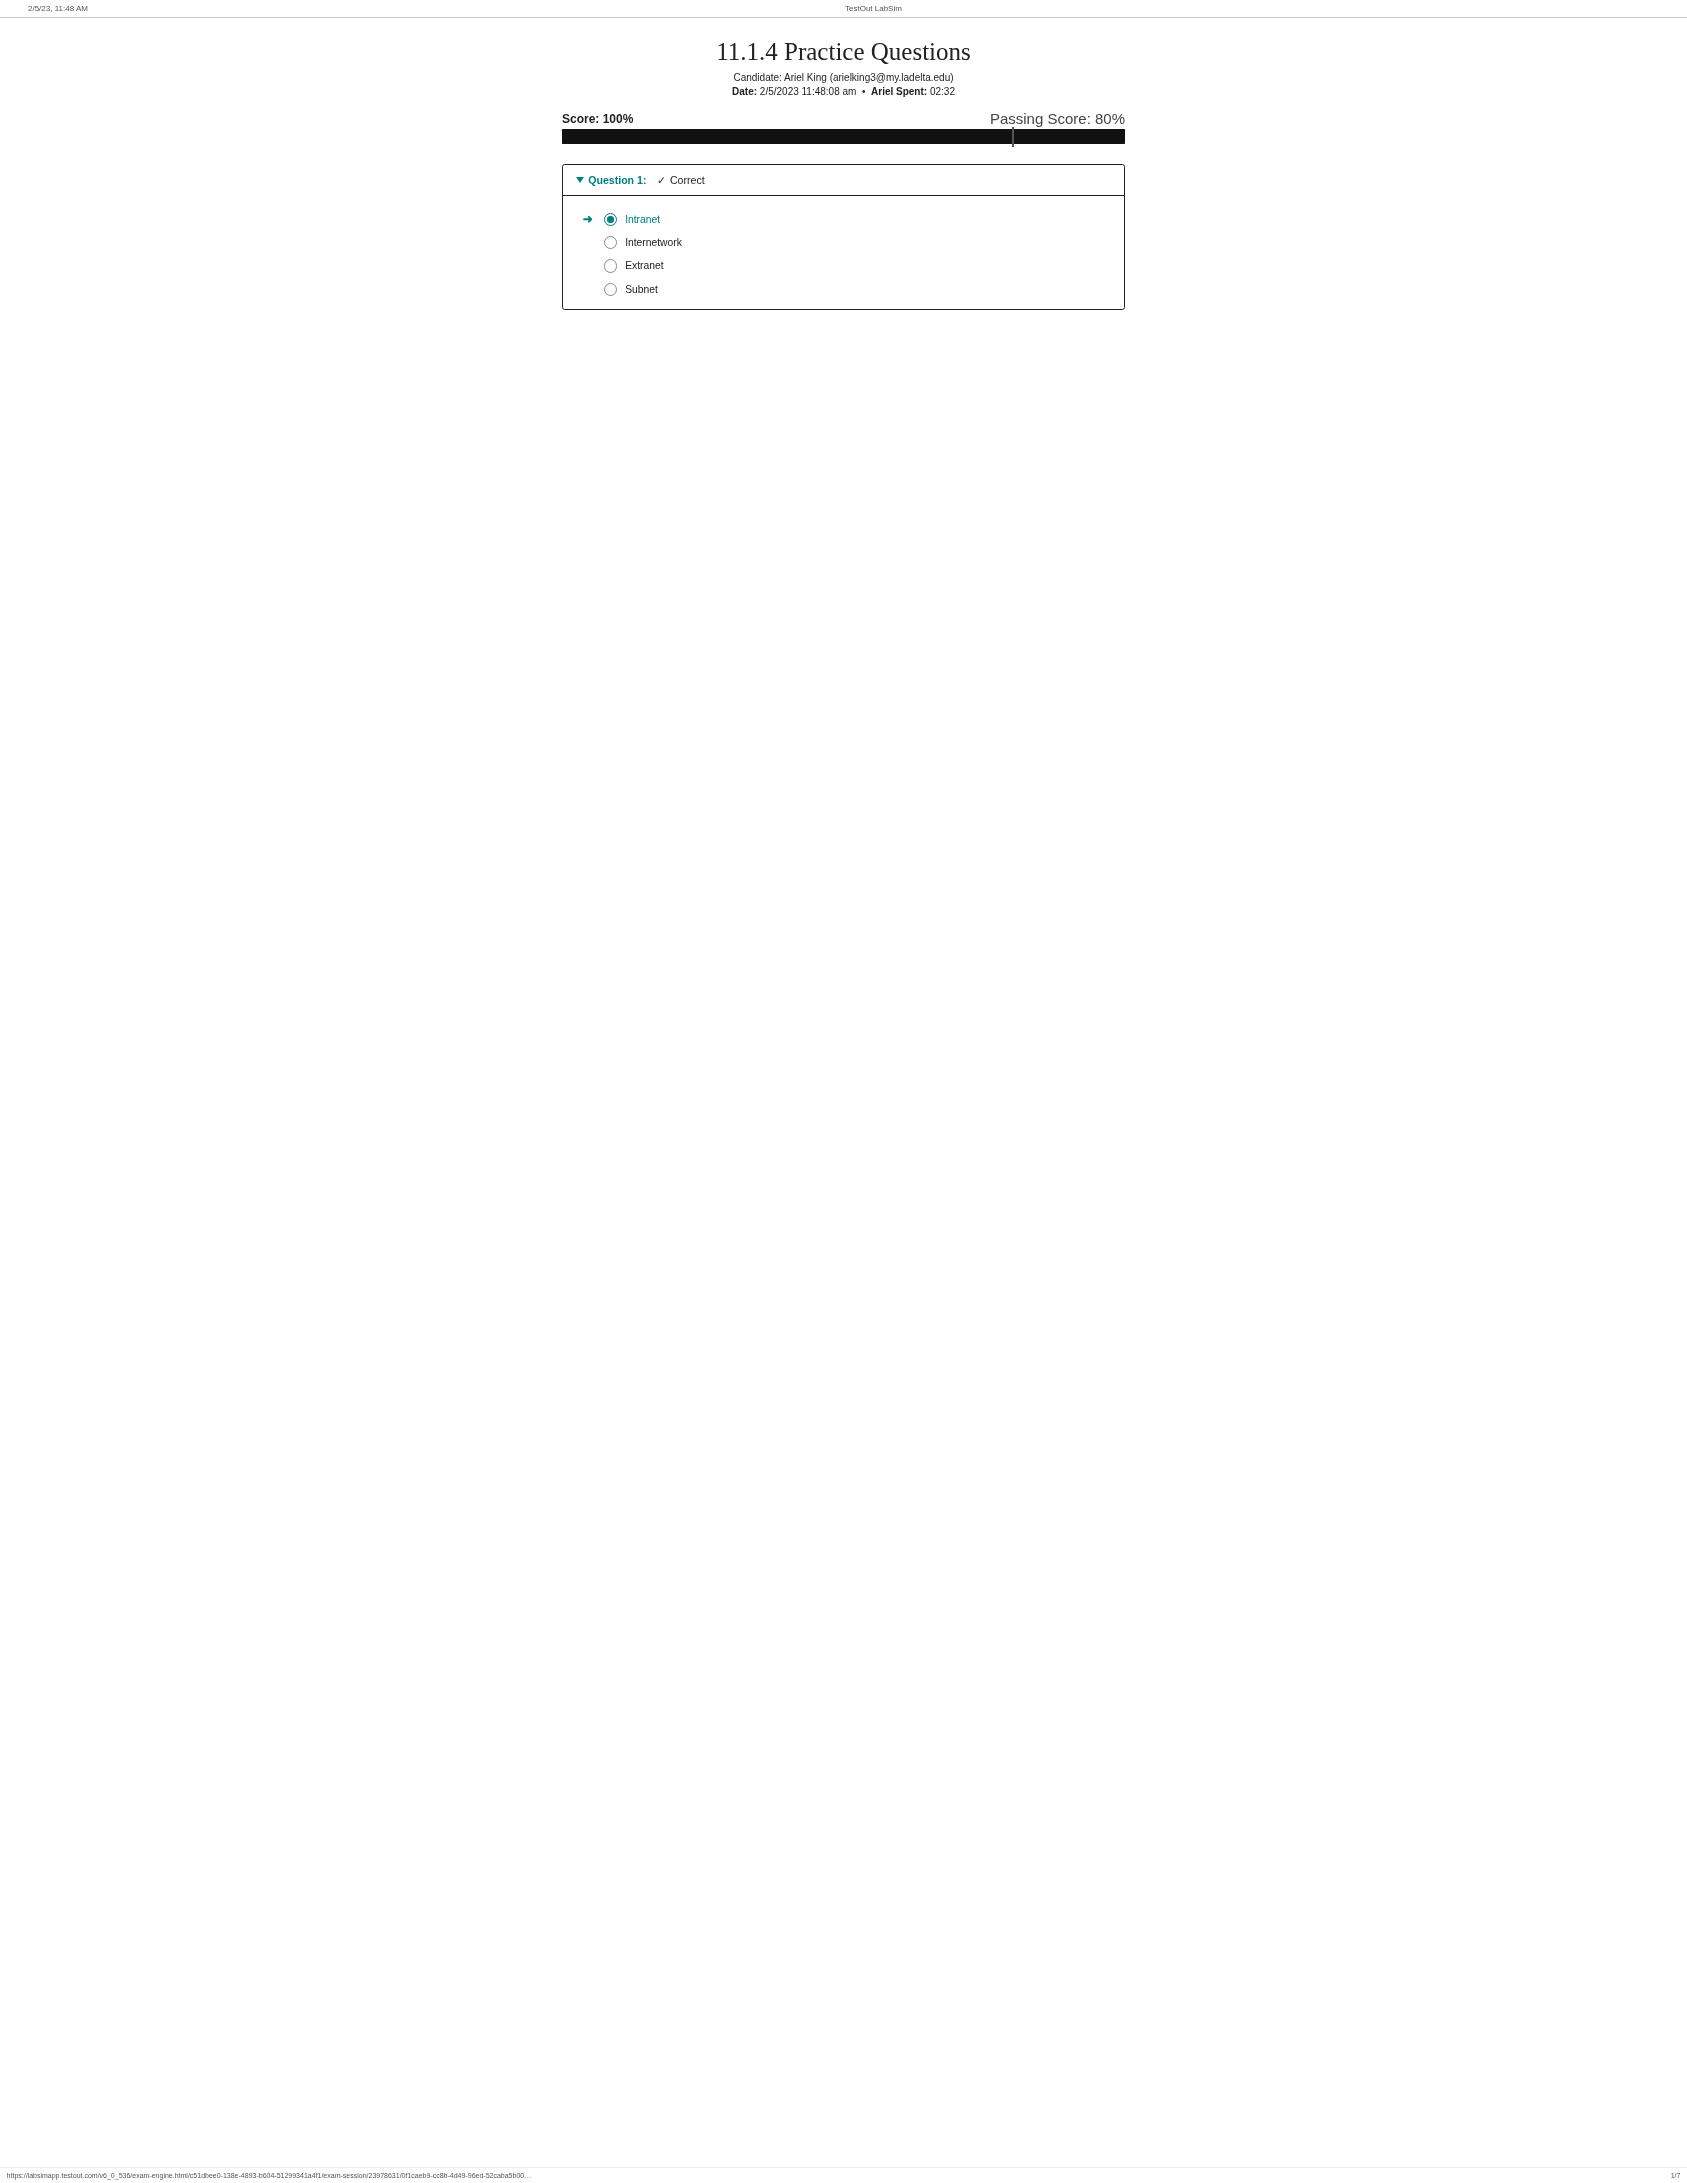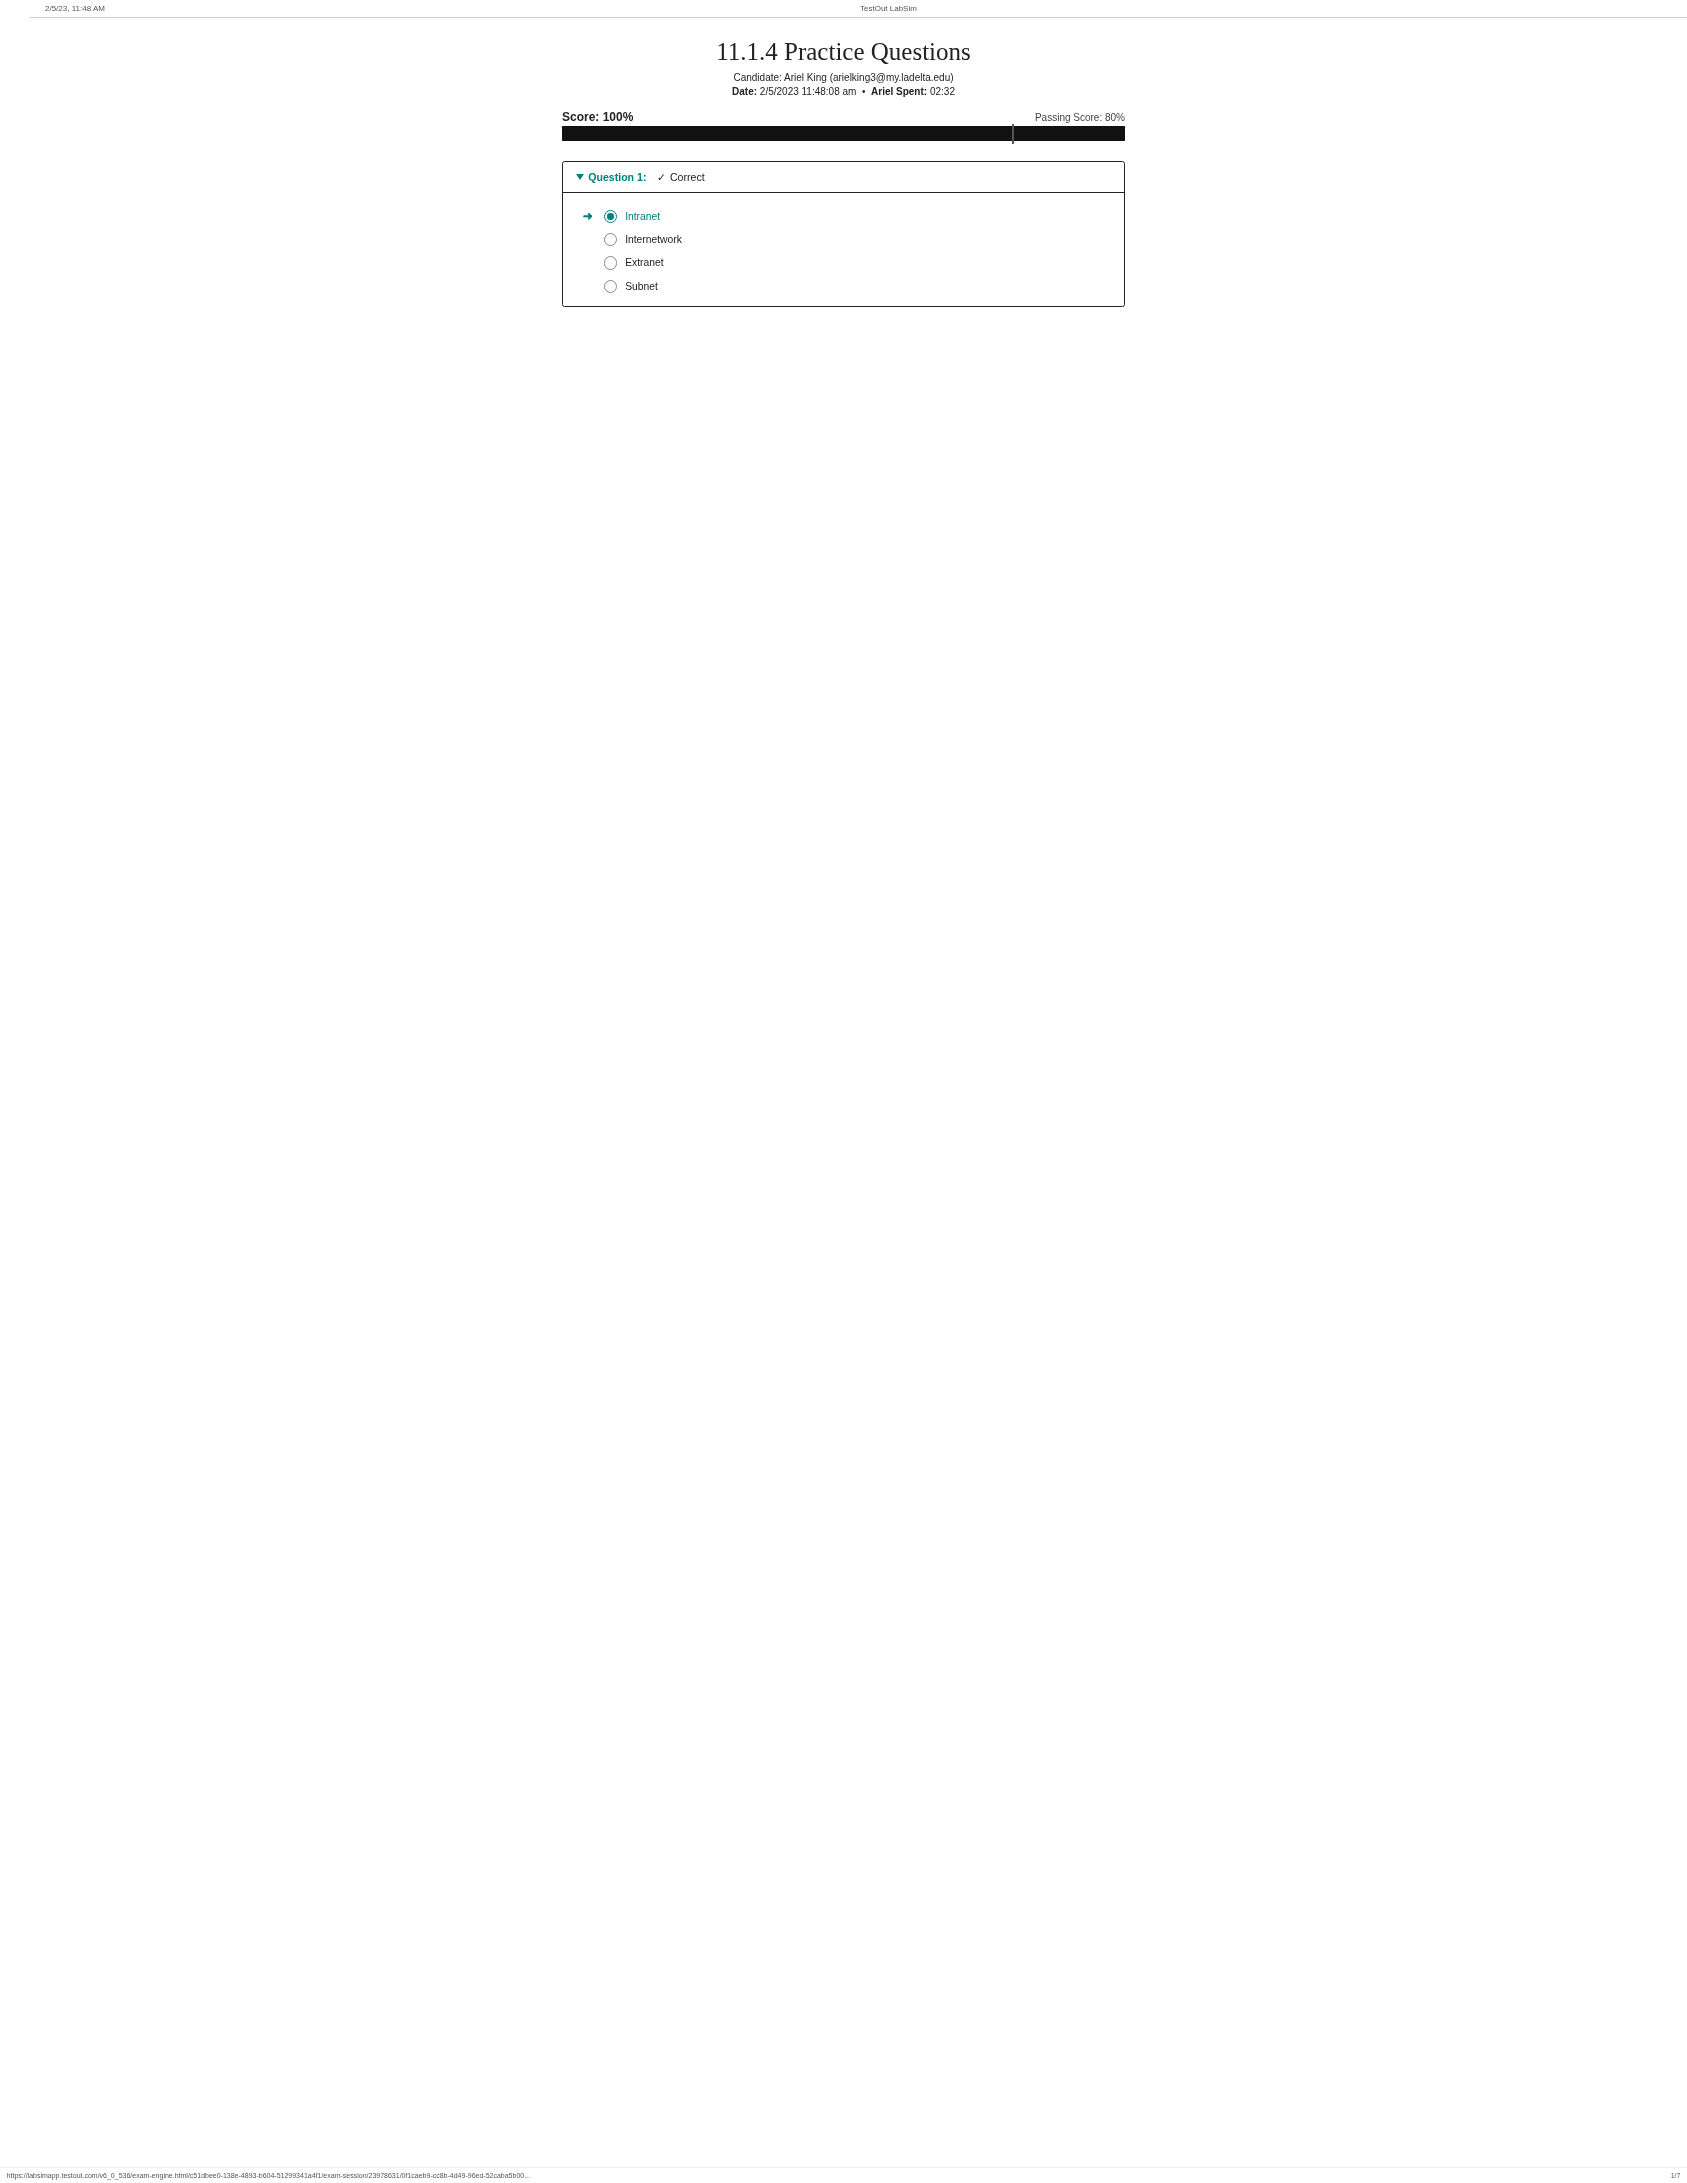--- a/index.html
+++ b/index.html
@@ -14,25 +14,24 @@
       background: #fff;
       color: #222;
       width: 100%;
       min-height: 100vh;
     }
 
     .browser-bar {
       display: flex;
       justify-content: space-between;
       align-items: center;
-      padding: 4px 15px;
+      padding: 4px 28px;
       font-size: 8px;
       color: #555;
       border-bottom: 0.7px solid #ccc;
-      margin-left: 30px;
     }
 
     .page-wrapper {
       max-width: 595px;
       margin: 0 auto;
       padding: 13.2px 16px 40px 16px;
     }
 
     .page-title {
       text-align: center;
@@ -70,21 +69,21 @@
       align-items: center;
       margin-bottom: 2px;
     }
 
     .score-label {
       font-size: 12px;
       font-weight: bold;
     }
 
     .passing-score {
-      font-size: 10px;
+      font-size: 15px;
       color: #444;
     }
 
     .progress-bar-container {
       width: 100%;
       height: 14.6px;
       background: #111;
       border-radius: 1.3px;
       margin-bottom: 20px;
       position: relative;

